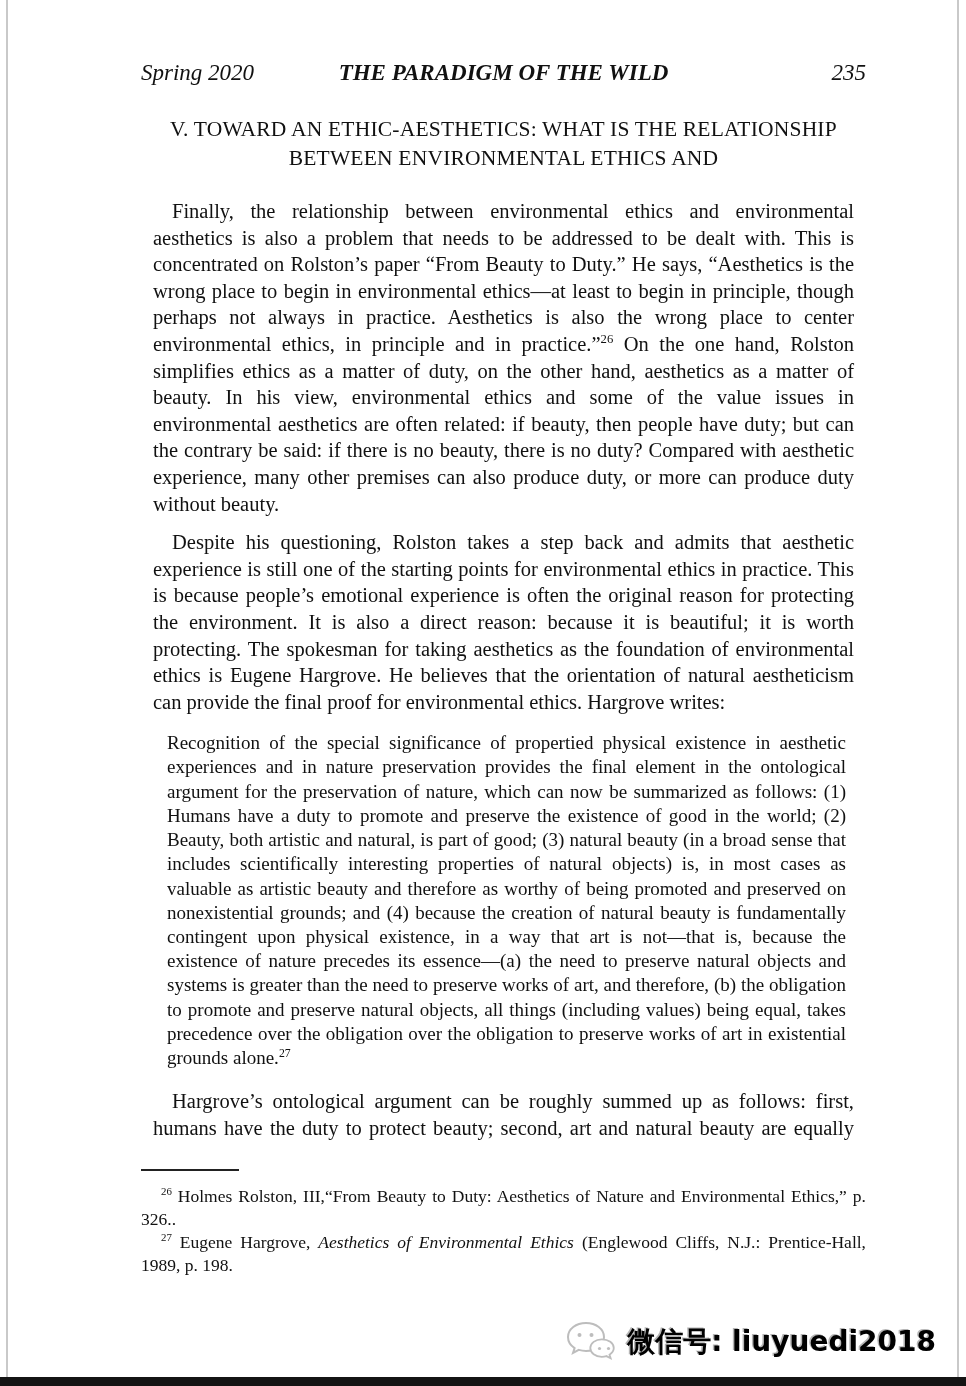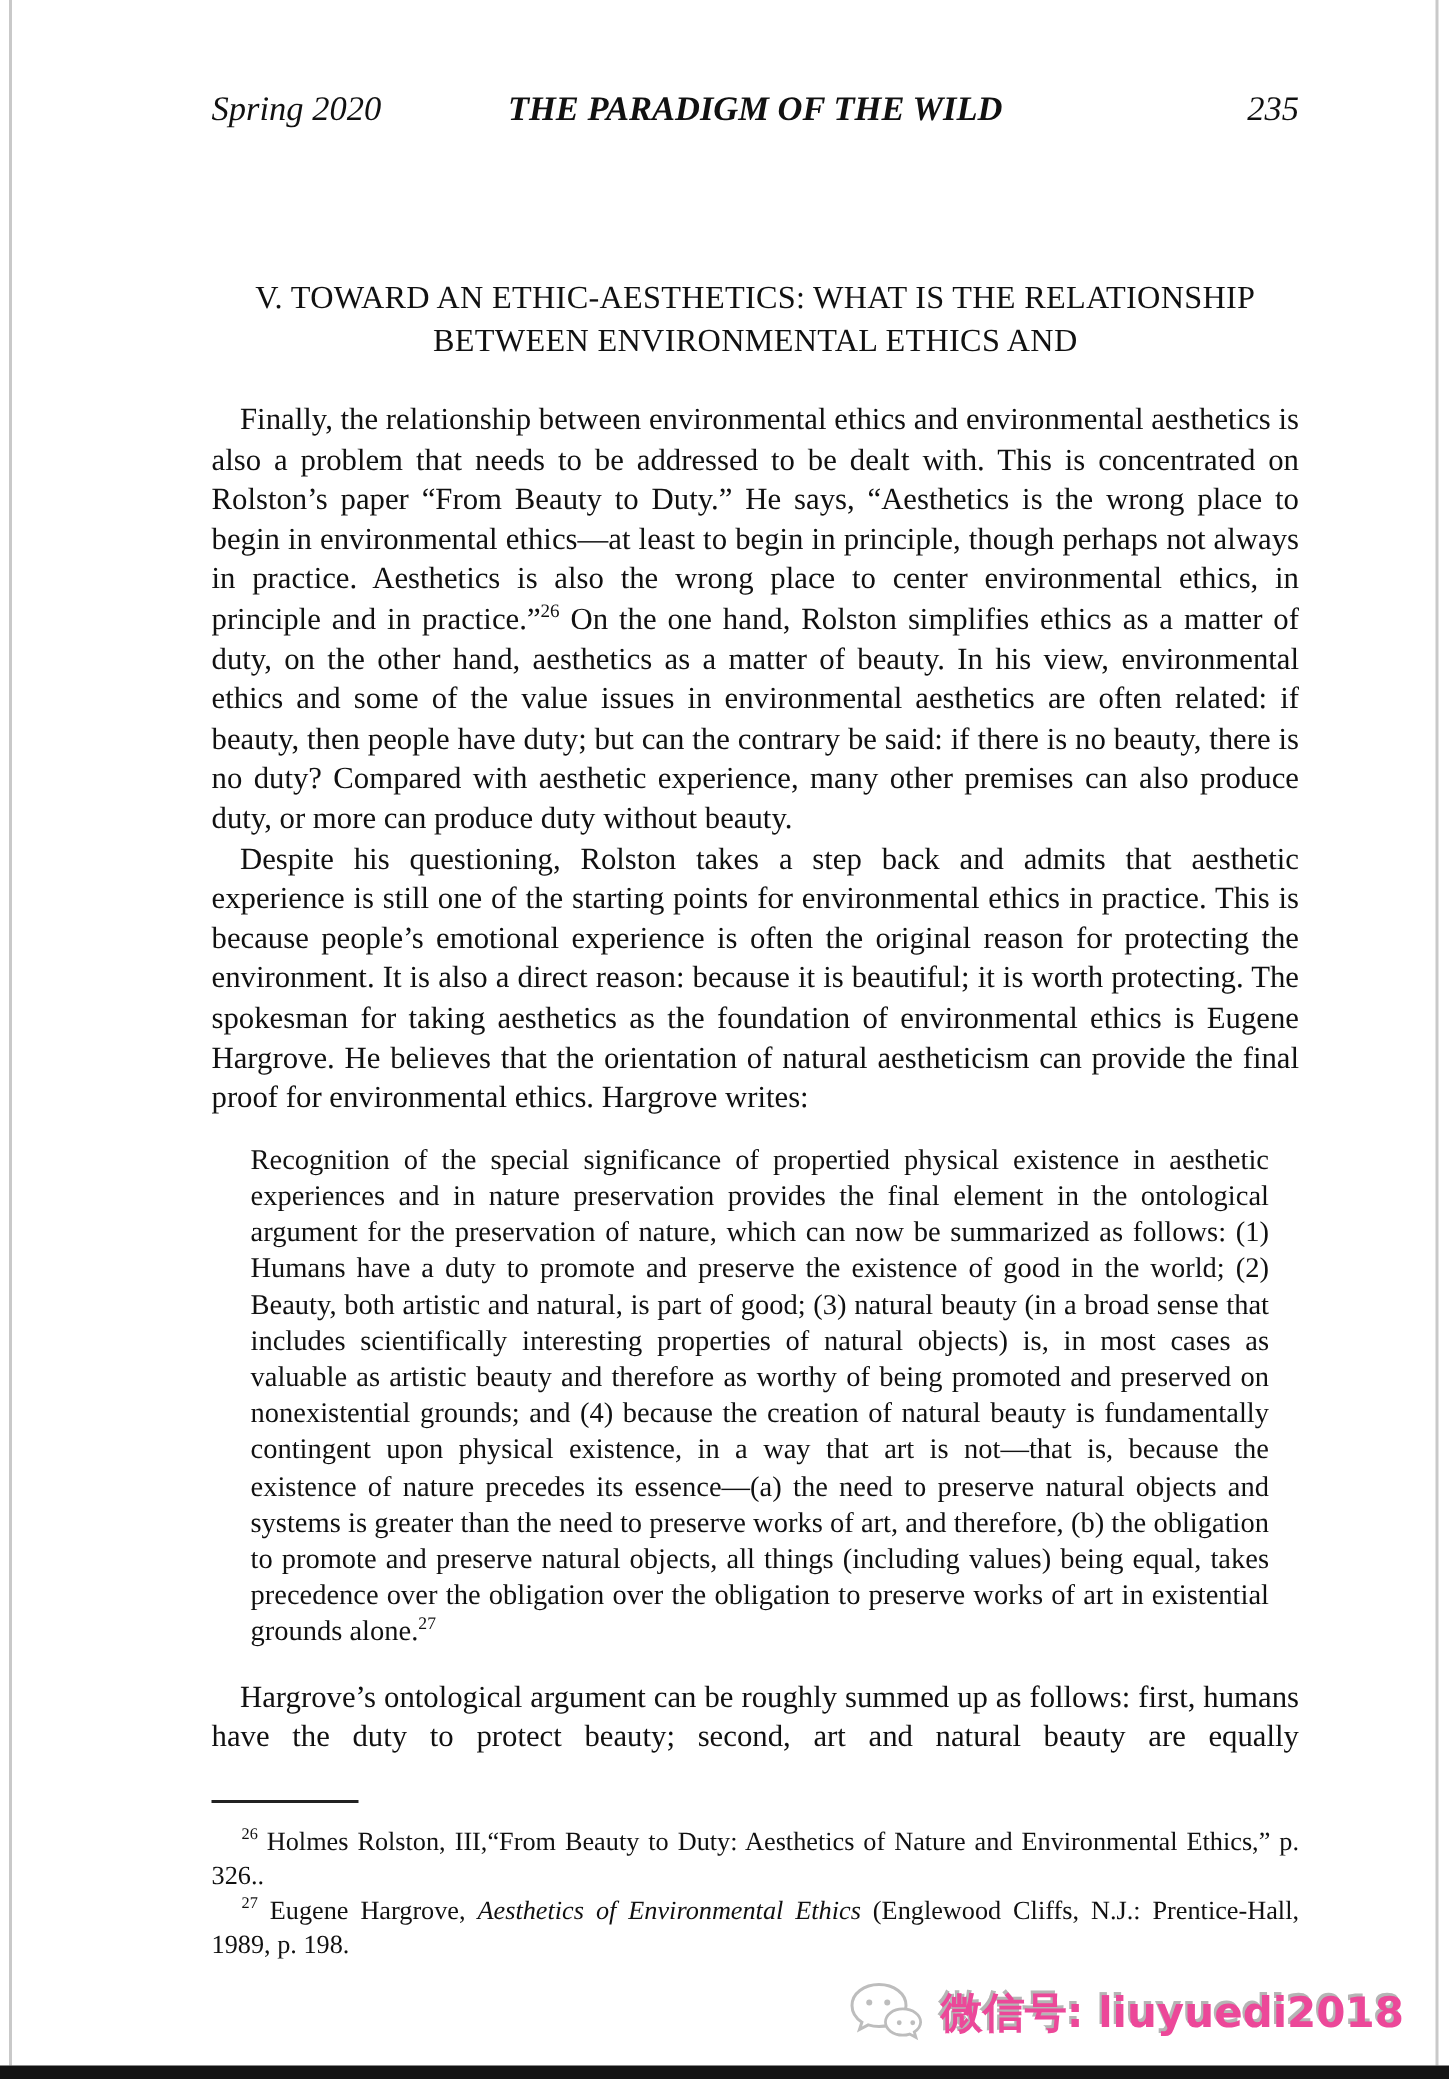--- a/index.html
+++ b/index.html
@@ -17,28 +17,28 @@
 
   .running-header {
     display:grid; grid-template-columns:1fr auto 1fr; align-items:baseline;
     margin-top:60px; font-style:italic; font-size:23px;
   }
   .running-header .hdr-left   { justify-self:start; }
   .running-header .hdr-center { justify-self:center; font-weight:700; }
   .running-header .hdr-right  { justify-self:end; }
 
   .section-title {
-    margin-top:98px; text-align:center;
+    margin-top:29px; text-align:center;
     font-size:21.5px; line-height:29px; letter-spacing:0.2px;
     font-weight:400;
   }
 
   .body-par {
     font-size:20.5px; line-height:26.6px; text-align:justify;
-    margin:0; text-indent:19px;
+    margin:12px; text-indent:19px;
   }
   .par-first { margin-top:25px; }
   .par-last-justified { text-align-last:justify; }
 
   sup.fnref { font-size:0.62em; line-height:0; vertical-align:super; letter-spacing:0; }
 
   .block-quote {
     margin:16px 20px 18px 26px;
     font-size:19px; line-height:24.2px; text-align:justify; text-indent:0;
   }
@@ -51,21 +51,21 @@
   .footnote  { margin:0; text-indent:20px; text-align:justify; }
   .footnote .work-title { font-style:italic; }
 
   .watermark {
     position:absolute; right:30px; bottom:22px;
     display:flex; align-items:center; gap:10px;
     user-select:none;
   }
   .watermark-text {
     font-family:"DejaVu Sans", sans-serif; font-weight:bold; font-size:28px;
-    color:#ec4899;
+    color:#000000;
     text-shadow:-1.5px -1.5px 0 #b5b5b5, 1px 1px 0 #ffffff;
   }
   .wechat-icon svg { display:block; }
 </style>
 </head>
 <body>
 
 <div class="content">
 
   <div class="running-header">

